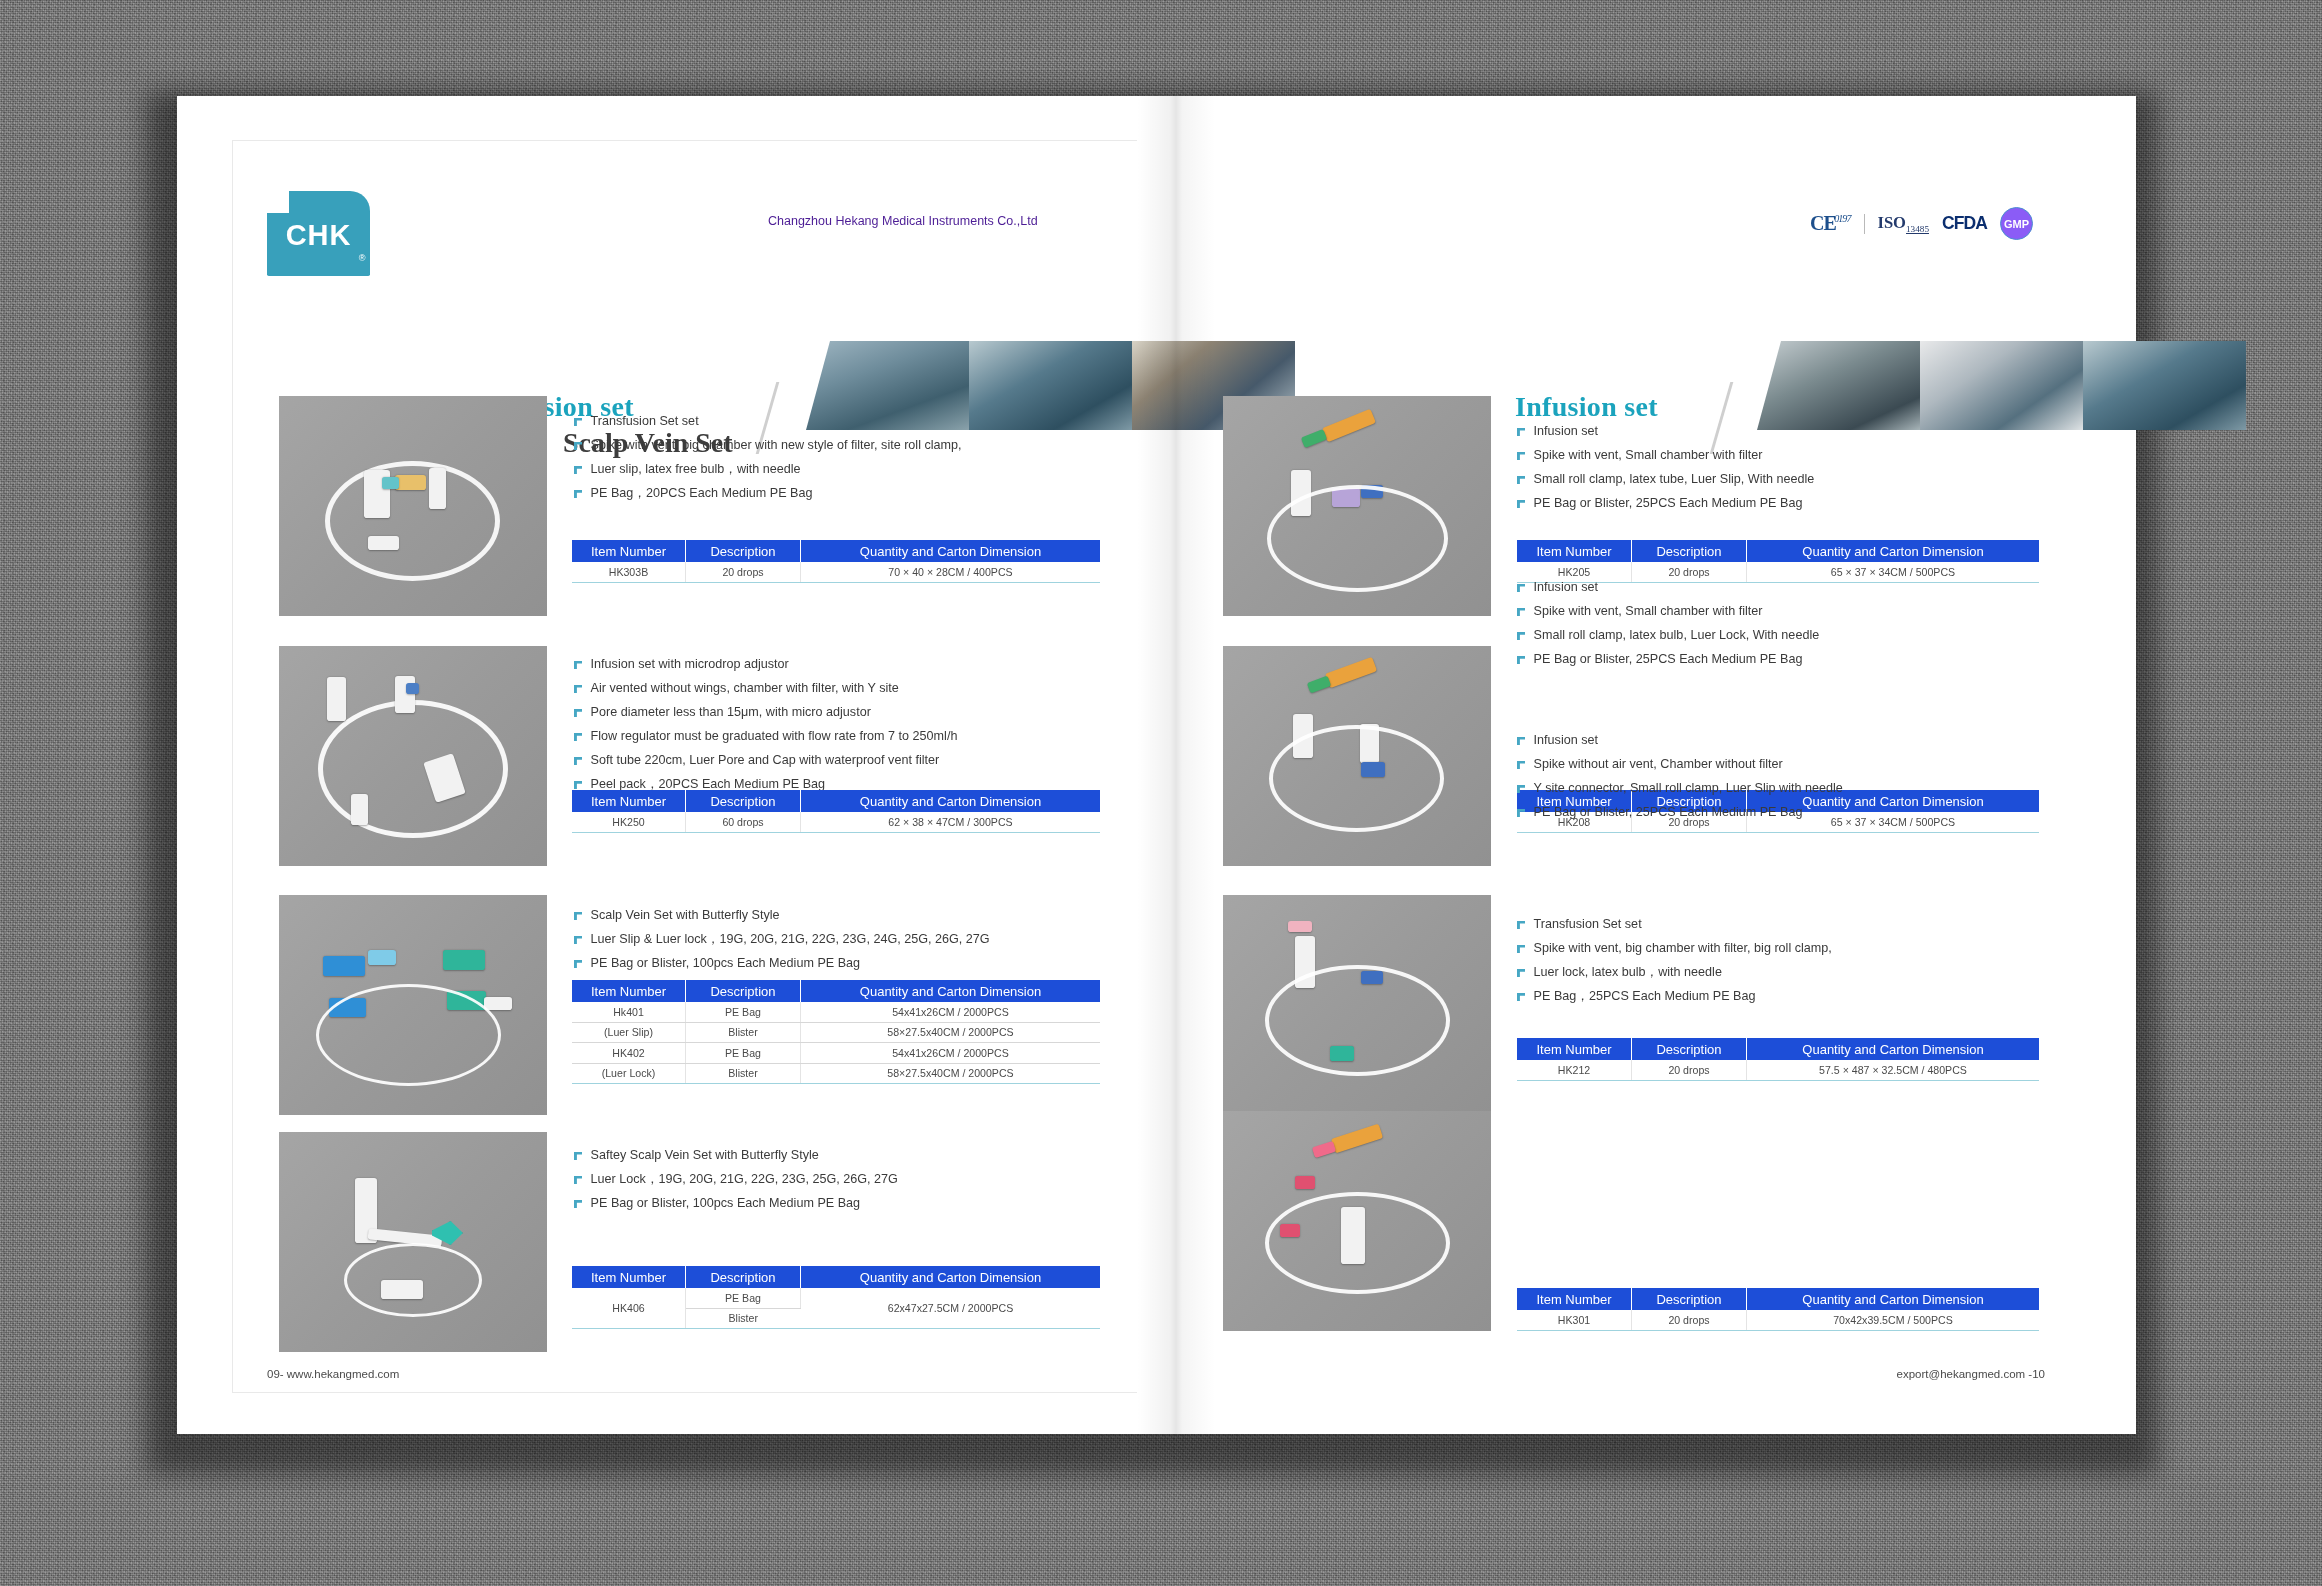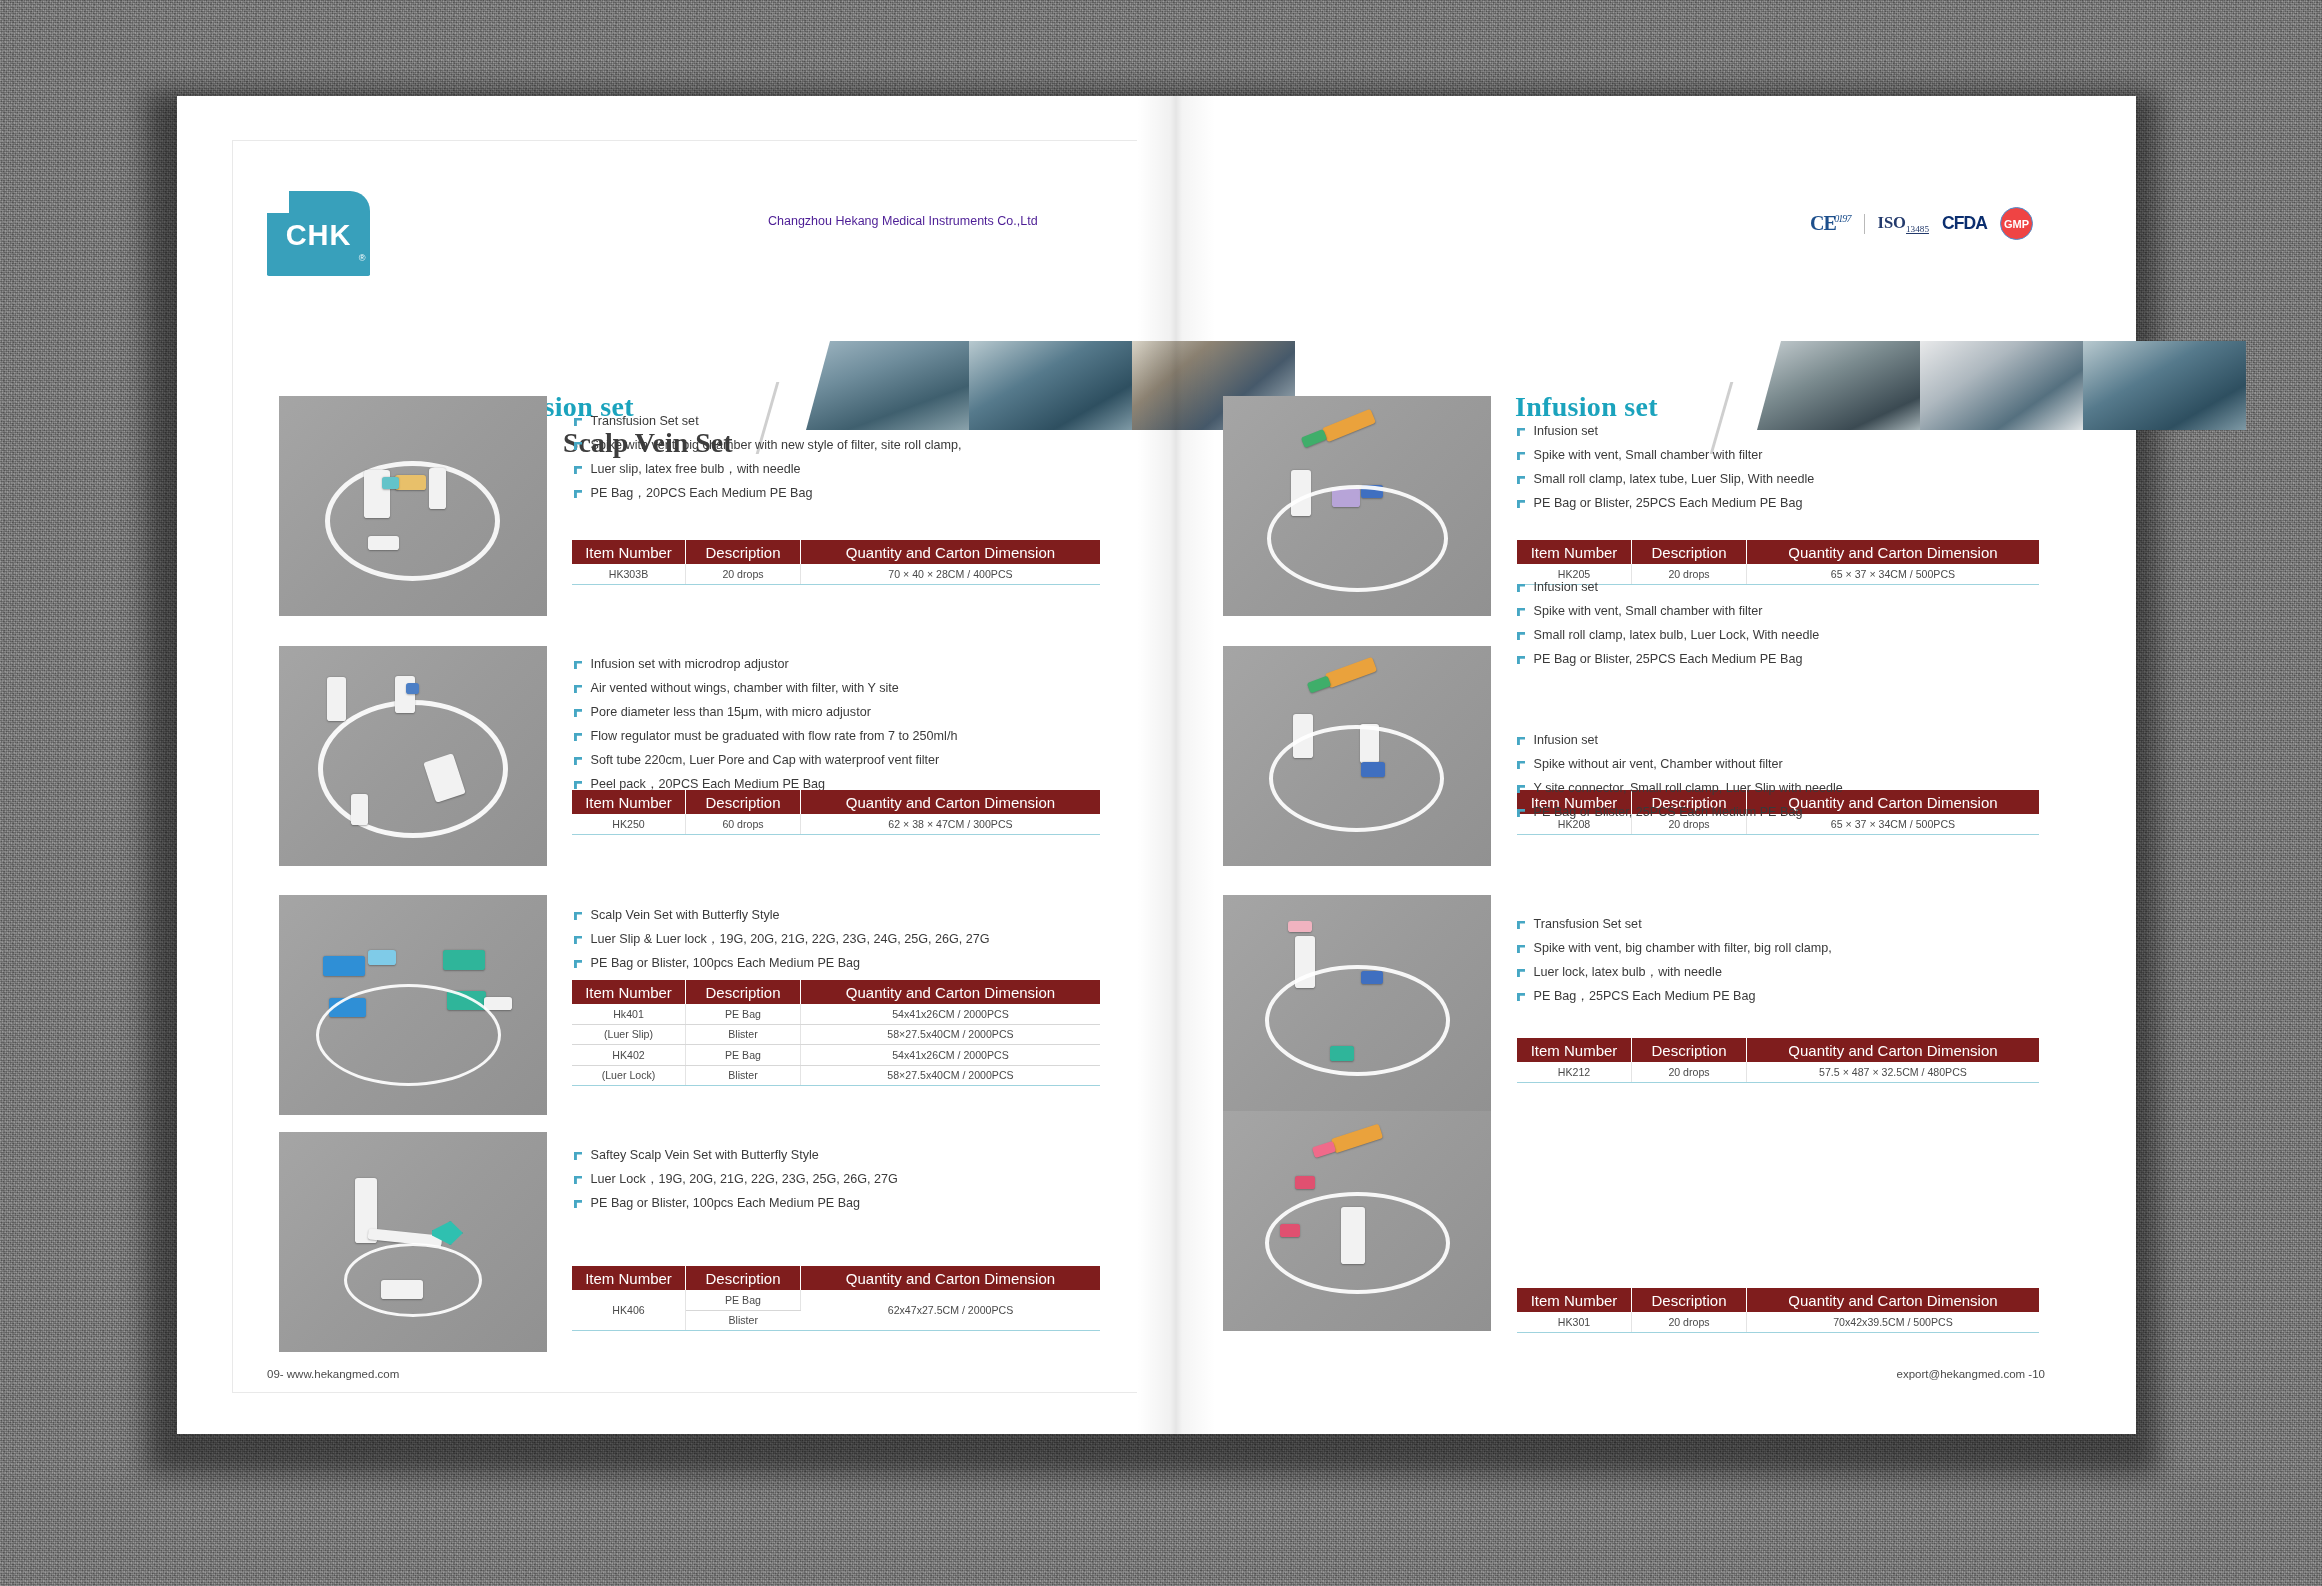--- a/index.html
+++ b/index.html
@@ -65,21 +65,21 @@
   }
   .certs{
     position:absolute;right:102px;top:111px;display:flex;align-items:center;gap:13px;
   }
   .ce{font-size:20px;font-weight:bold;color:#1d4f8c;letter-spacing:-0.9px;font-family:"Liberation Serif",serif;}
   .ce sup{font-size:10px;font-weight:normal;font-style:italic;}
   .iso{font-size:16.6px;font-weight:bold;color:#233a6c;font-family:"Liberation Serif",serif;}
   .iso sub{font-size:9.2px;font-weight:normal;text-decoration:underline;}
   .cfda{font-size:17.5px;font-weight:bold;color:#0b2e6f;letter-spacing:-0.9px;}
   .gmp{
-    width:31px;height:31px;border-radius:50%;background:#ef4444;color:#fff;
+    width:31px;height:31px;border-radius:50%;background:#8b5cf6;color:#fff;
     display:flex;align-items:center;justify-content:center;font-size:11px;font-weight:bold;
     border:1.8px solid #4b8fd0;
   }
   .sep{width:0.9px;height:20px;background:#b9b9b9;}
 
   
   .sec-title{position:absolute;}
   .sec-title .t1{
     color:#1ba3bd;font-size:28px;font-weight:bold;font-family:"Liberation Serif",serif;
     letter-spacing:0.3px;
@@ -116,21 +116,21 @@
   .bullets{position:absolute;}
   .bul{display:flex;align-items:flex-start;margin-bottom:8.3px;}
   .bul .mk{
     width:8.3px;height:8.3px;flex:none;margin-top:3.7px;margin-right:8.3px;
     background:#46a7c4;clip-path:polygon(0 0,100% 0,100% 35%,35% 35%,35% 100%,0 100%);
   }
   .bul .tx{font-size:12.6px;color:#3a3a3a;line-height:1.25;}
 
   table.spec{border-collapse:collapse;font-size:10.6px;color:#4a4a4a;position:absolute;}
   table.spec th{
-    background:#7f1d1d;color:#ffffff;font-weight:normal;font-size:15px;
+    background:#1d4ed8;color:#ffffff;font-weight:normal;font-size:13px;
     padding:3.7px 5.5px;border-right:0.9px solid #ffffff;
   }
   table.spec th:last-child{border-right:none;}
   table.spec td{
     padding:3.7px 5.5px;text-align:center;border-bottom:0.9px solid #d7d7d7;
     border-right:0.9px solid #e4e4e4;background:#fff;
   }
   table.spec td:last-child{border-right:none;}
   table.spec tr:last-child td{border-bottom:0.9px solid #9fd3de;}
 

